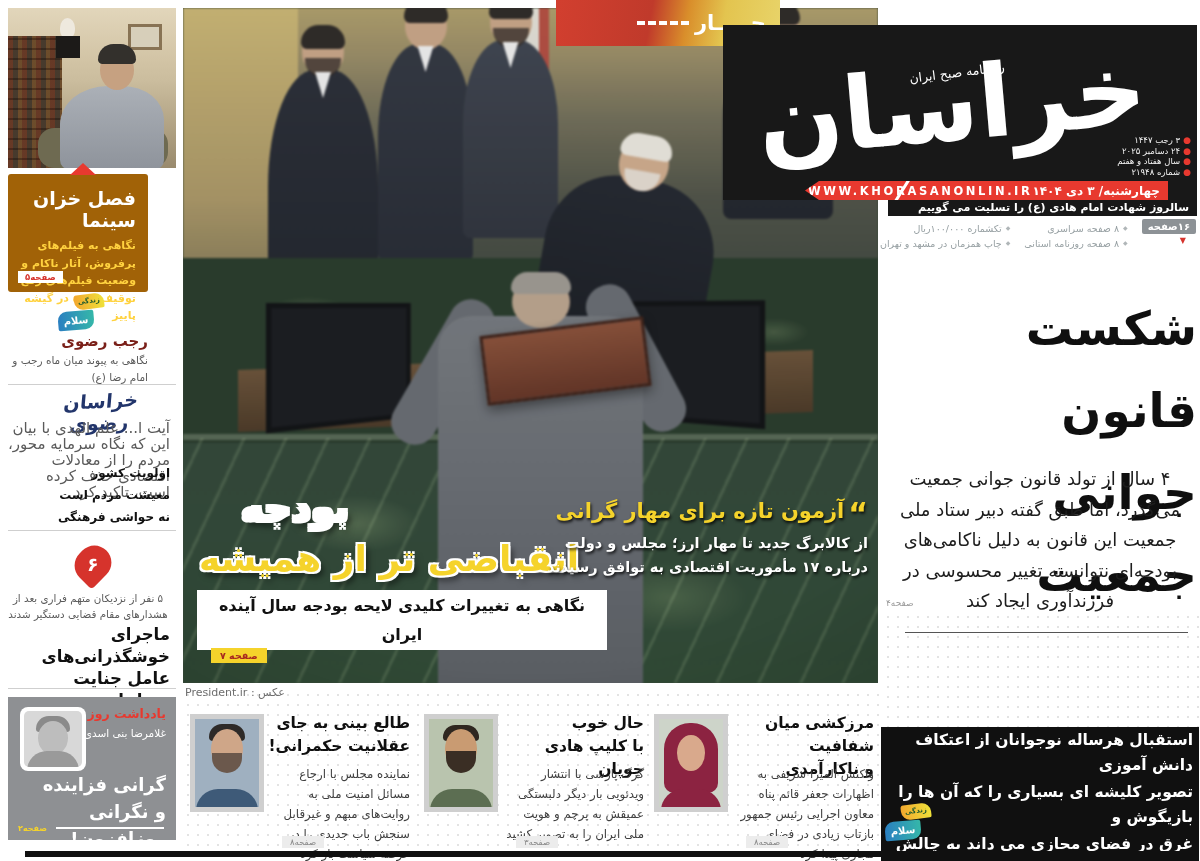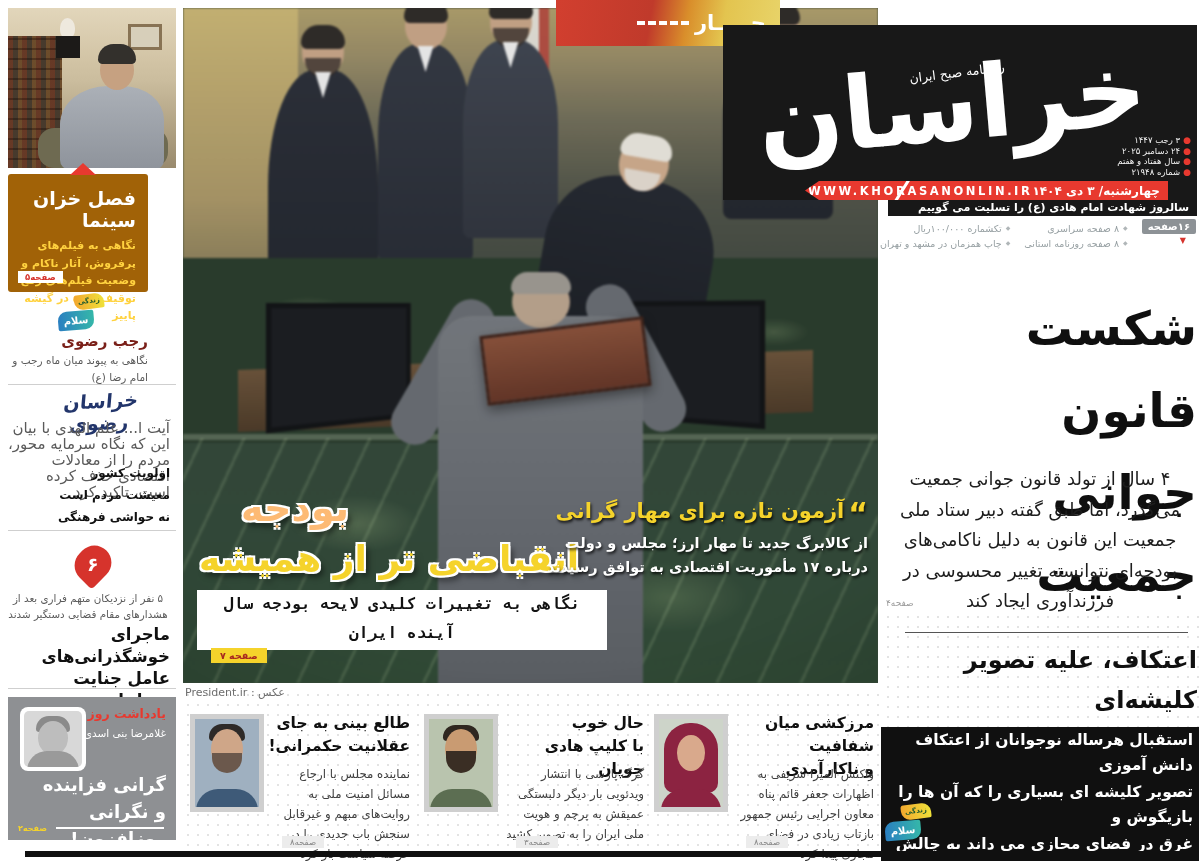--- a/index.html
+++ b/index.html
@@ -47,26 +47,26 @@
   .gm-arm-r{right:-16px;top:2px;transform:rotate(-28deg);}
   .gm-arm-l{left:-18px;top:16px;transform:rotate(30deg);}
   .ph-box{position:absolute;left:300px;top:318px;width:165px;height:70px;background:linear-gradient(180deg,#8d4a30,#67301e);
           border:3px solid #3f1d12;transform:rotate(-7deg);box-shadow:0 5px 12px rgba(0,0,0,.45);}
   .monitor{position:absolute;width:150px;height:122px;background:#15181d;border:5px solid #0c0e11;}
   .mon1{left:85px;top:295px;transform:perspective(320px) rotateY(16deg) skewY(-3deg);}
   .mon2{left:430px;top:293px;transform:perspective(320px) rotateY(-13deg) skewY(2deg);}
   .ph-vignette{position:absolute;inset:0;background:radial-gradient(120% 100% at 50% 40%,transparent 58%,rgba(0,0,0,.28));}
 
   
-  .ph-kicker{position:absolute;left:58px;top:478px;font-size:38px;font-weight:bold;color:#fdba74;z-index:3;
+  .ph-kicker{position:absolute;left:58px;top:478px;font-size:38px;font-weight:bold;color:#ffffff;z-index:3;
      text-shadow:2px 2px 0 #fff,-2px 2px 0 #fff,2px -2px 0 #fff,-2px -2px 0 #fff,4px 5px 6px rgba(0,0,0,.55);}
   .ph-headline{position:absolute;left:16px;top:530px;font-size:36px;font-weight:bold;color:#f5d32b;z-index:3;white-space:nowrap;
      text-shadow:2px 2px 0 #fff,-2px 2px 0 #fff,2px -2px 0 #fff,-2px -2px 0 #fff,4px 5px 6px rgba(0,0,0,.55);}
   .ph-sub{position:absolute;left:14px;top:582px;width:410px;text-align:center;z-index:3;}
-  .ps-line{display:block;line-height:29px;font-family:Liberation Mono, monospace;}
+  .ps-line{display:block;line-height:29px;}
   .ps-line span{display:inline-block;background:#fff;color:#111;font-weight:bold;font-size:16px;padding:1px 8px;}
   .ph-page{position:absolute;left:28px;top:640px;background:#f5d32b;color:#a82820;font-size:9.5px;font-weight:bold;
            padding:2px 9px;z-index:3;}
   .ph-quote{position:absolute;right:10px;top:488px;width:335px;text-align:right;z-index:3;}
   .q-title{font-size:21px;font-weight:bold;color:#f5d32b;text-shadow:1px 2px 3px rgba(0,0,0,.85);}
   .q-mark{font-size:30px;vertical-align:-6px;margin-left:4px;}
   .q-line{font-size:14.5px;font-weight:bold;color:#fff;line-height:24px;text-shadow:1px 2px 3px rgba(0,0,0,.85);}
   .ph-credit{position:absolute;left:185px;top:686px;font-size:11px;color:#6d6d6d;z-index:2;direction:rtl;}
 
   
@@ -325,24 +325,20 @@
   </div>
 
   <div class="lead-headline">
     <div>شکست قانون</div>
     <div>جوانی جمعیت</div>
   </div>
   <div class="lead-body">۴ سال از تولد قانون جوانی جمعیت می‌گذرد، اما طبق گفته دبیر ستاد ملی جمعیت این قانون به دلیل ناکامی‌های بودجه‌ای نتوانسته تغییر محسوسی در فرزندآوری ایجاد کند</div>
   <div class="lead-page">صفحه۴</div>
   <div class="rule rule-lead"></div>
 
-  <div class="etk-headline">
-    <div>اعتکاف، علیه تصویر کلیشه‌ای</div>
-    <div>از نوجوانان</div>
-  </div>
   <div class="etk-body">
     <div class="etk-line"><span>استقبال هرساله نوجوانان از اعتکاف دانش آموزی</span></div>
     <div class="etk-line"><span>تصویر کلیشه ای بسیاری را که آن ها را بازیگوش و</span></div>
     <div class="etk-line"><span>غرق در فضای مجازی می داند به چالش می کشد</span></div>
   </div>
   <div class="zs-logo etk-logo">
     <span class="zs-top">زندگی</span>
     <span class="zs-bot">سلام</span>
   </div>
 

